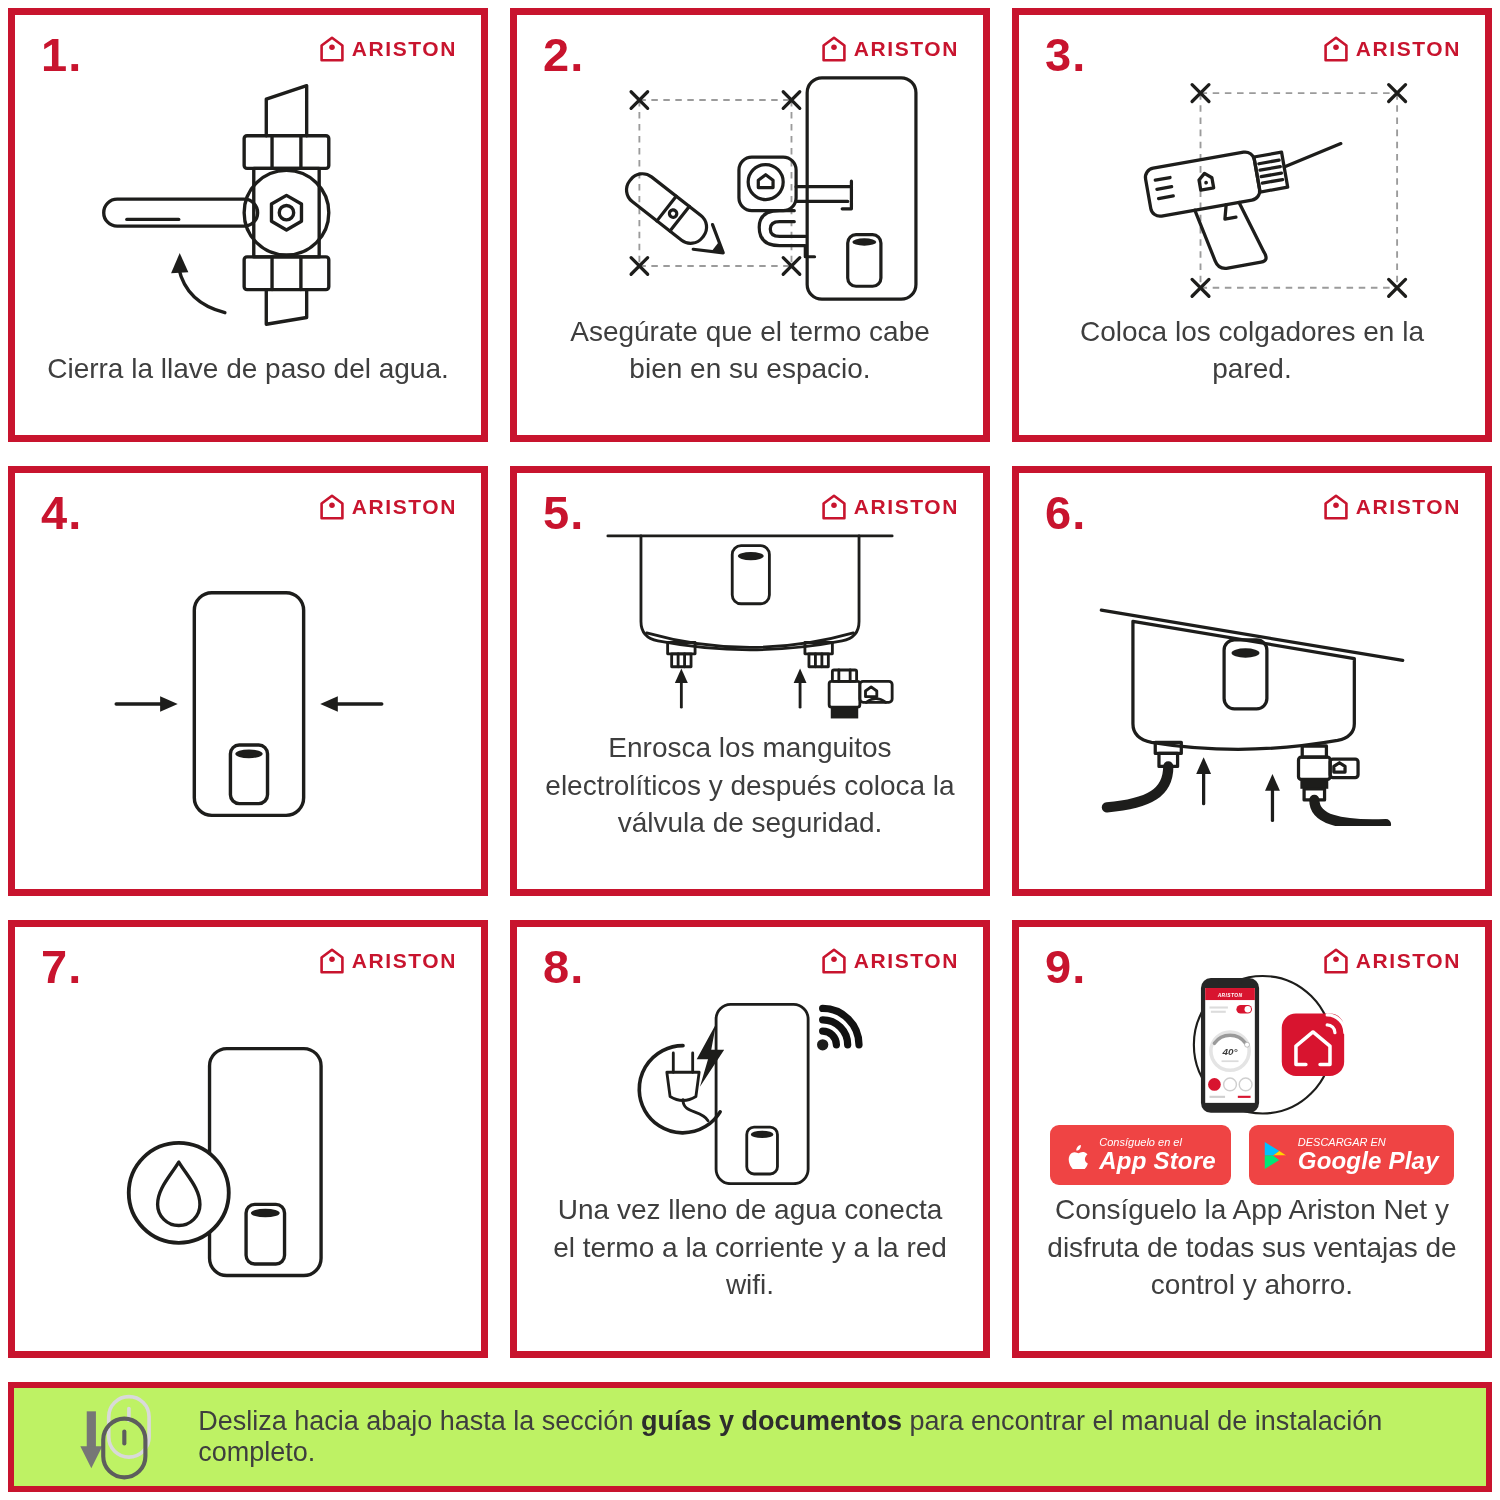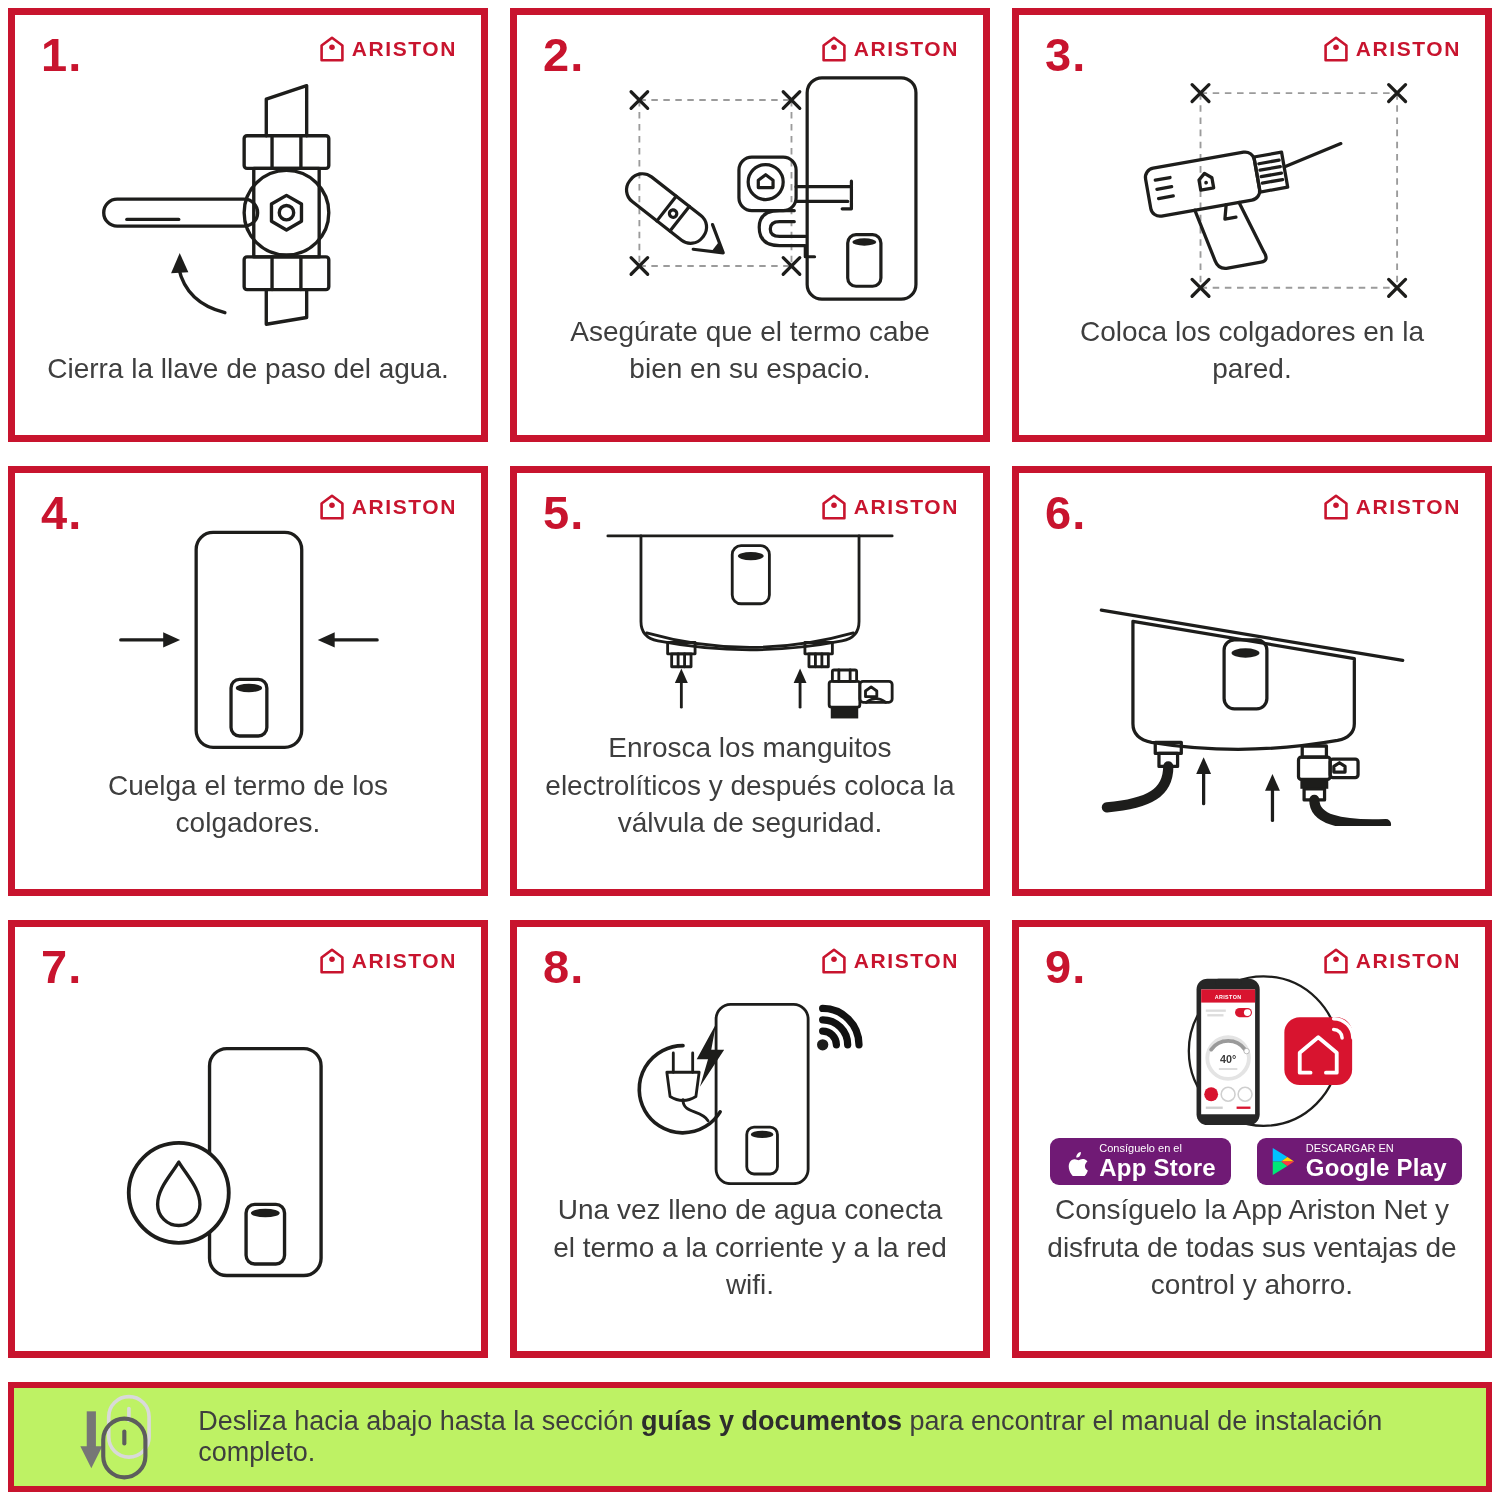--- a/index.html
+++ b/index.html
@@ -27,23 +27,23 @@
   .caption{
     margin:0;text-align:center;font-size:28px;line-height:1.33;
     color:var(--text,#3e3e3e);padding:6px 26px 48px;
   }
   
   .la{stroke:#1d1d1b;fill:none;stroke-width:3.5;stroke-linecap:round;stroke-linejoin:round;}
   .la-thin{stroke:#9b9b9b;fill:none;stroke-width:2;stroke-dasharray:7 6;}
   .la-fill{fill:#1d1d1b;stroke:none;}
   .red-fill{fill:var(--app-red,#d8142f);stroke:none;}
   
-  .illo9{flex:1;display:flex;flex-direction:column;align-items:center;justify-content:flex-start;padding-top:44px;min-height:0;}
+  .illo9{flex:1;display:flex;flex-direction:column;align-items:center;justify-content:flex-start;padding-top:44px;min-height:0;font-style:italic;}
   .badges{display:flex;gap:18px;margin-top:4px;}
-  .badge{background:#701a75;border-radius:9px;display:flex;align-items:center;gap:10px;padding:5px 15px;height:47px;box-sizing:border-box;margin-left:8px;}
+  .badge{background:#ef4444;border-radius:9px;display:flex;align-items:center;gap:10px;padding:5px 15px;height:60px;box-sizing:border-box;}
   .badge .txt{display:flex;flex-direction:column;justify-content:center;color:#fff;line-height:1.12;}
   .badge .l1{font-size:11px;}
   .badge .l2{font-size:24px;font-weight:bold;letter-spacing:.2px;white-space:nowrap;}
   
   .footer{
     grid-column:1 / -1;box-sizing:border-box;border:6px solid var(--red,#c8142e);
     background:#bef264;display:flex;align-items:center;padding:0 34px 0 58px;gap:38px;
   }
   .footer-text{font-size:27px;color:var(--text,#3e3e3e);}
   .footer-text b{color:#2d2d2d;}
@@ -182,21 +182,20 @@
           <ellipse class="la-fill" cx="191" cy="175" rx="14" ry="4.5"></ellipse>
         </g>
         <g>
           <path class="la" d="M55,124 H102"></path>
             <polygon class="la-fill" points="100,116 118,124 100,132"></polygon>
           <path class="la" d="M327,124 H280"></path>
             <polygon class="la-fill" points="282,116 264,124 282,132"></polygon>
         </g>
       </svg>
     </div>
-    <p class="caption">Cuelga el termo de los colgadores.</p>
   </section>
 
   <section class="panel">
     <div class="step-number">5.</div>
     <div class="brand">
       <svg class="brand-icon" width="26" height="28" viewBox="0 0 30 32">
           <path d="M15,3 L27,12 V29 H3 V12 Z"></path>
           <circle cx="15" cy="14" r="3.2"></circle>
         </svg>
       <span class="brand-text">ARISTON</span>

